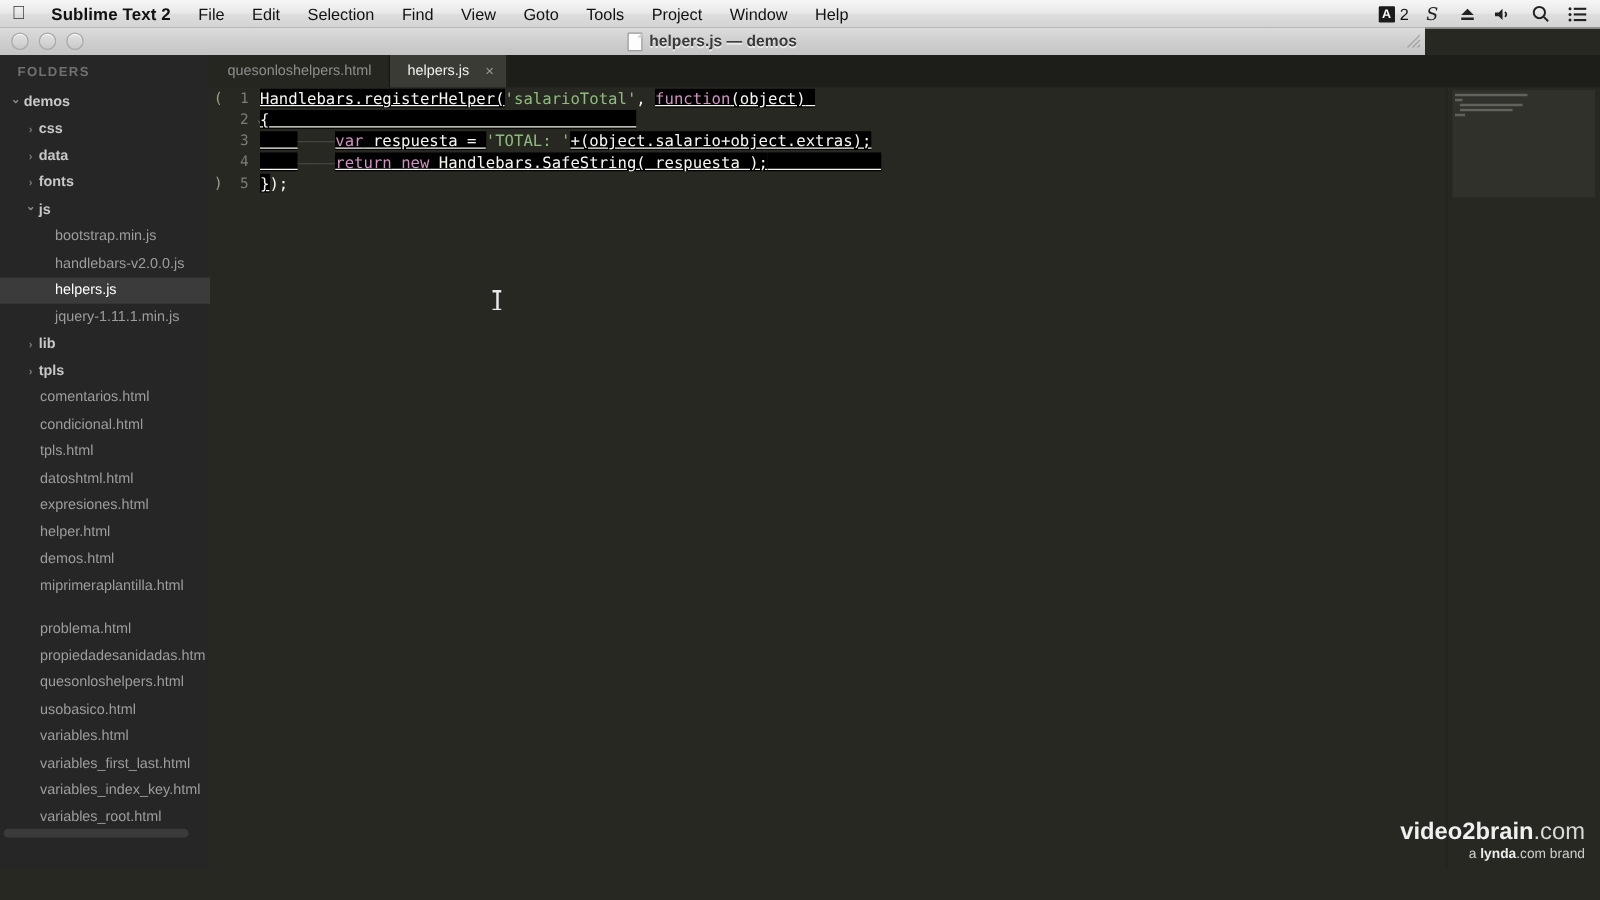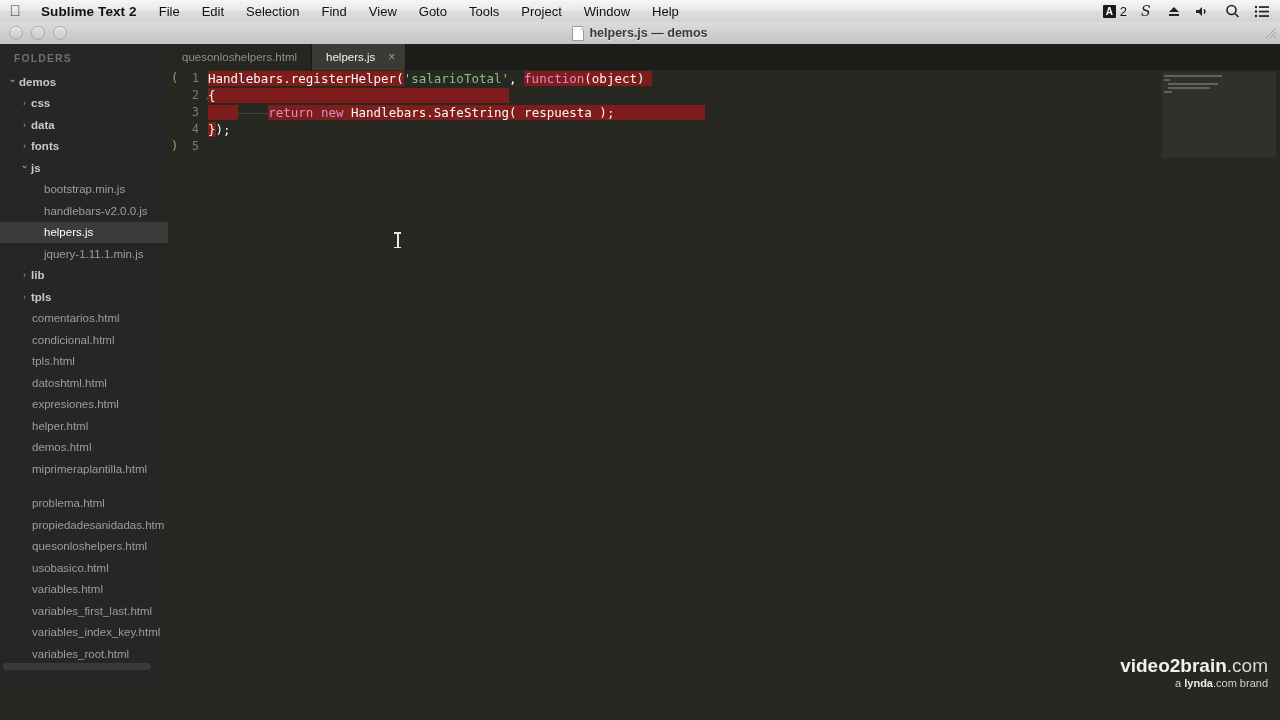--- a/index.html
+++ b/index.html
@@ -30,21 +30,21 @@
   .mb-icon svg{display:block;}
   .mb-flag{display:flex;align-items:center;gap:4px;}
   .mb-flag .flagbox{
     width:13px;height:13px;background:#1b1b1b;color:#fff;font-size:10px;
     display:flex;align-items:center;justify-content:center;font-weight:bold;
     border-radius:1px;
   }
 
   
   .titlebar{
-    position:absolute;left:0;top:22px;width:1280px;height:22px;
+    position:absolute;left:0;top:22px;width:1140px;height:22px;
     background:linear-gradient(to bottom,#dcdcdc 0%,#cfcfcf 50%,#c4c4c4 100%);
     border-bottom:1px solid #8e8e8e;
     display:flex;align-items:center;
   }
   .traffic{display:flex;gap:8px;padding-left:9px;}
   .tl{width:12px;height:12px;border-radius:50%;
       background:linear-gradient(to bottom,#e2e2e2,#c9c9c9);
       border:1px solid #a9a9a9;box-shadow:inset 0 1px 0 rgba(255,255,255,.7);}
   .win-title{
     position:absolute;left:0;right:0;text-align:center;
@@ -124,21 +124,21 @@
     position:absolute;left:3px;top:0;color:#9c9c94;font-size:12px;
   }
   .fold-chev{
     position:absolute;right:-9px;top:1px;color:#7d7d76;font-size:9px;
   }
   .codelines{
     position:absolute;left:40px;top:0;right:130px;
     font-family:"DejaVu Sans Mono", monospace;font-size:12.5px;
   }
   .cline{height:17px;line-height:17px;white-space:pre;color:#f8f8f2;}
-  .sel{background:#7f1d1d;}
+  .sel{background:#000000;text-decoration:underline;}
   .kw{color:#d292c3;}
   .str{color:#8fbc7e;}
   .indent-guide{color:#4a4b43;}
   .minimap{
     position:absolute;right:0;top:0;width:122px;height:100%;background:#272822;
     border-left:1px solid #22231d;
   }
   .mm-viewport{
     position:absolute;left:4px;top:2px;width:114px;height:86px;
     background:rgba(255,255,255,.045);
@@ -380,20 +380,21 @@
         </div>
         <div class="gline">
           <span class="bracket-mark">)</span>
           <span>5</span>
         </div>
       </div>
 
       <div class="codelines">
         <div class="cline" id="cl1"><span class="sel">Handlebars.registerHelper(</span><span class="str">'salarioTotal'</span>, <span class="sel"><span class="kw">function</span>(object)</span><span class="sel"> </span></div>
         <div class="cline" id="cl2"><span class="sel">{</span><span class="sel">                                       </span></div>
+        <div class="cline" id="cl3"><span class="sel">    </span><span class="indent-guide">————</span><span class="sel"><span class="kw">var</span> respuesta = </span><span class="str">'TOTAL: '</span><span class="sel">+(object.salario+object.extras);</span></div>
         <div class="cline" id="cl4"><span class="sel">    </span><span class="indent-guide">————</span><span class="sel"><span class="kw">return</span> <span class="kw">new</span> Handlebars.SafeString( respuesta );</span><span class="sel">            </span></div>
         <div class="cline" id="cl5"><span class="sel">}</span>);</div>
       </div>
 
       <div class="mouse-caret">
           <span></span>
         </div>
 
       <div class="minimap">
         <div class="mm-viewport"></div>

